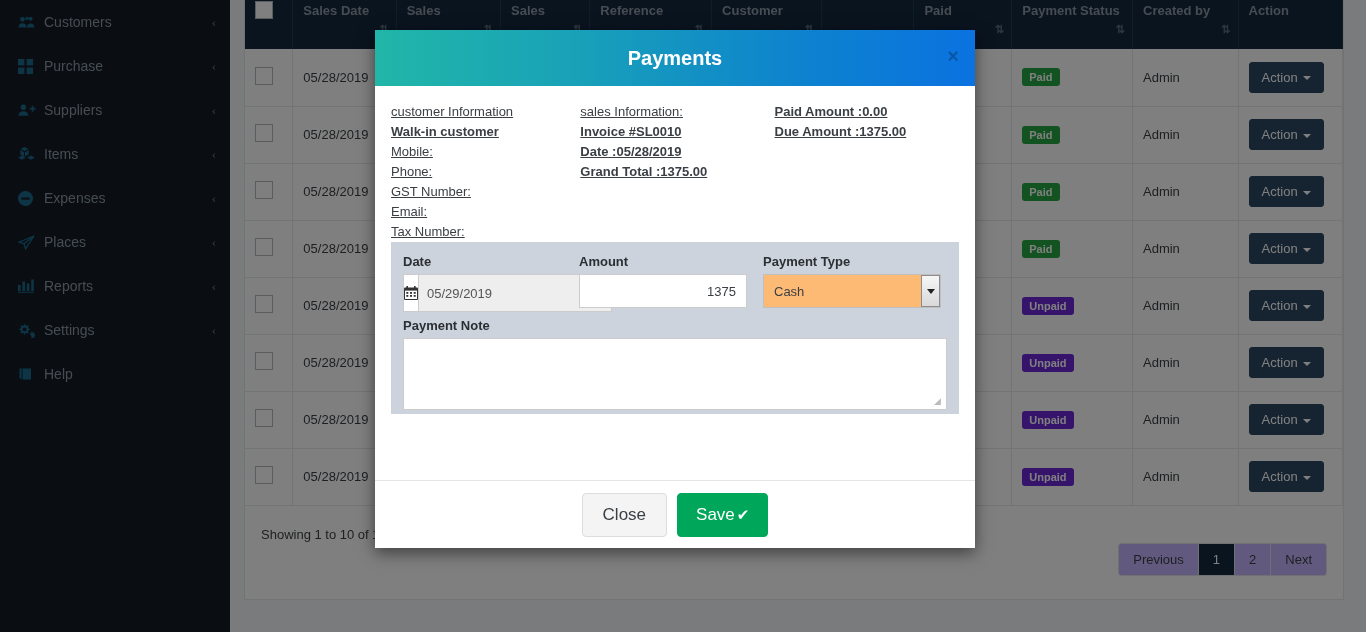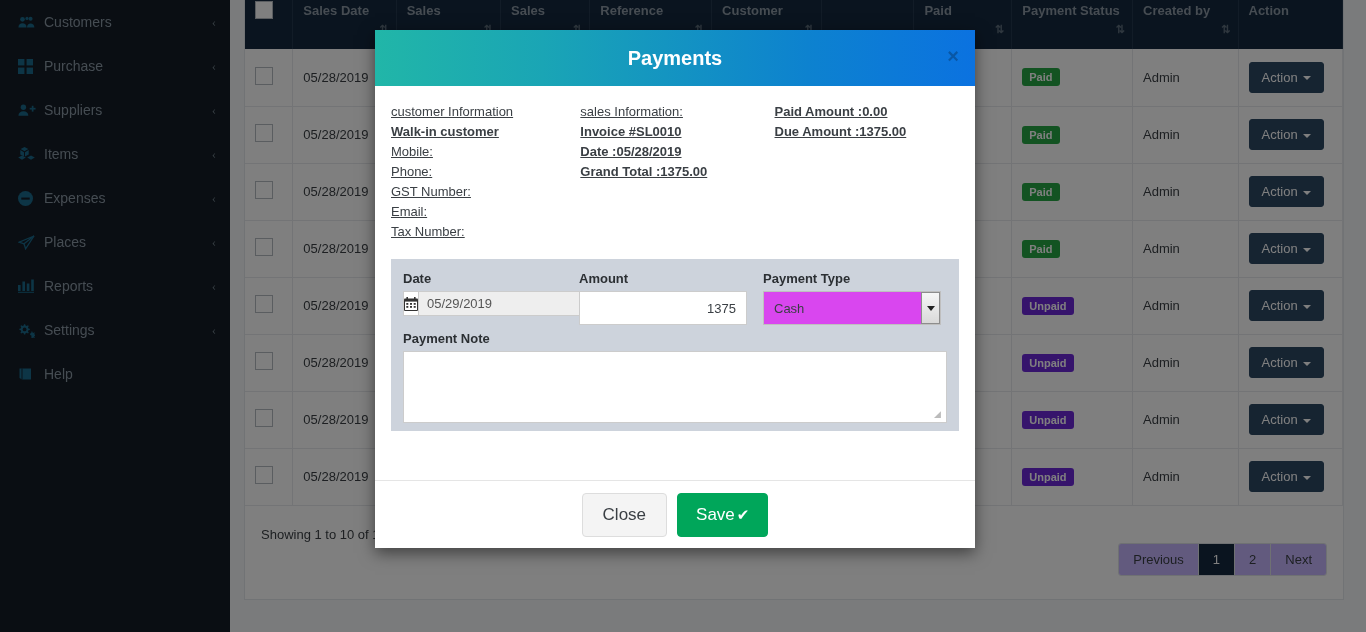--- a/index.html
+++ b/index.html
@@ -162,55 +162,54 @@
   .info-row { display: flex; font-size: 13px; color: #3a3f44; }
   .info-col { line-height: 20px; text-decoration: underline; }
   .info-col.c1 { width: 195px; }
   .info-col.c2 { width: 200px; }
   .info-col.c3 { width: 190px; }
   .info-col b { font-weight: bold; }
   .info-line { white-space: nowrap; }
 
   
   #form-panel {
-    margin-top: 17px;
     background: #cdd3dc;
     padding: 12px 12px 14px 12px;
     height: 172px;
   }
   .form-row { display: flex; gap: 16px; }
   .fgroup-date { width: 160px; }
   .fgroup-amt { width: 168px; }
   .fgroup-type { width: 178px; }
   .flabel {
     font-size: 13px; font-weight: bold; color: #2b2f33;
     display: block; margin-bottom: 5px;
   }
-  .input-group { display: flex; height: 25px; }
+  .input-group { display: flex; height: 38px; }
   .ig-addon {
     width: 41px; background: #fff; border: 1px solid #ccc;
     border-right: none; display: flex; align-items: center; justify-content: center;
     color: #333;
   }
   .date-field {
     flex: 1 1 auto; border: 1px solid #ccc; background: #eeeeee;
     font-size: 13px; color: #555; padding: 0 8px;
     font-family: "Liberation Sans", sans-serif;
   }
   .amt-field {
     width: 100%; height: 34px;
     border: 1px solid #ccc; background: #fff;
     font-size: 13px; color: #3a3f44; padding: 0 10px;
     text-align: right;
     font-family: "Liberation Sans", sans-serif;
   }
   .sel-wrap { position: relative; height: 34px; }
   .sel-field {
     width: 100%; height: 34px;
-    border: 1px solid #bfbfbf; background: #d946ef;
+    border: 1px solid #bfbfbf; background: #fdba74;
     font-size: 13px; color: #3a3f44; padding: 0 46px 0 10px;
     display: flex; align-items: center;
   }
   .sel-arrow {
     position: absolute; right: 1px; top: 1px;
     width: 19px; height: 32px;
     background: linear-gradient(180deg,#f6f6f6 0%, #d9d9d9 100%);
     border: 1px solid #8d8d8d;
     display: flex; align-items: center; justify-content: center;
   }

